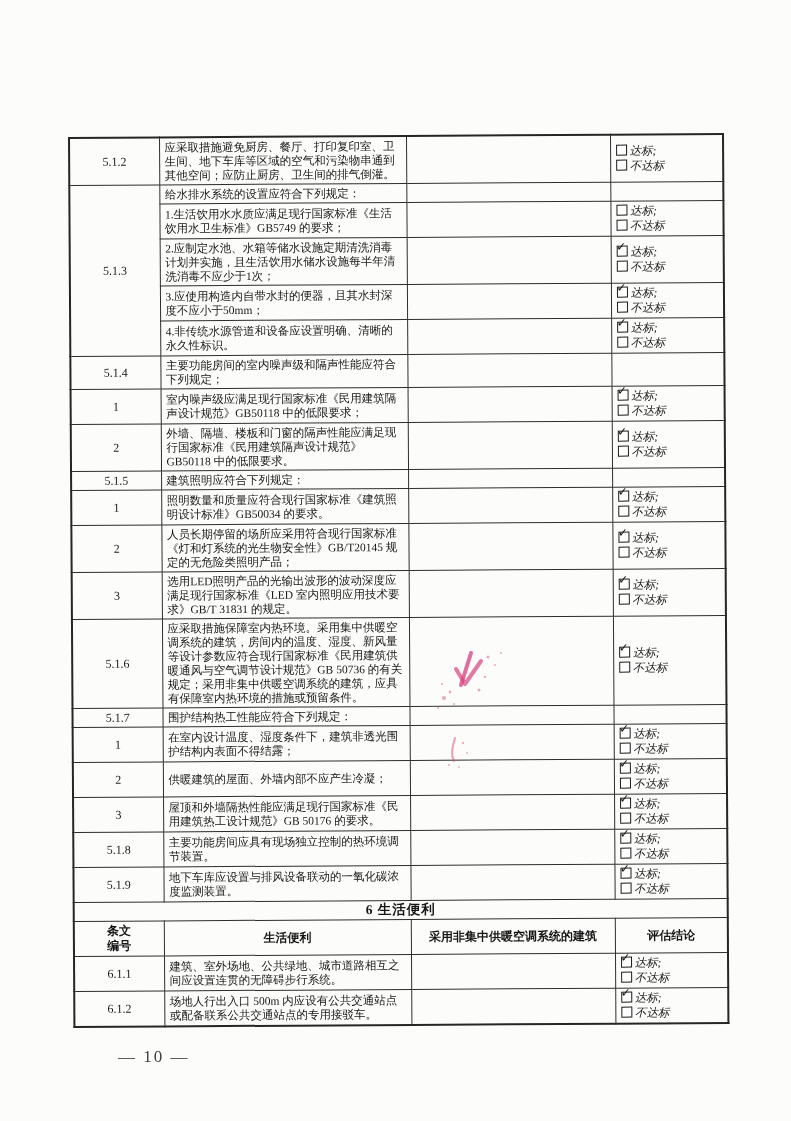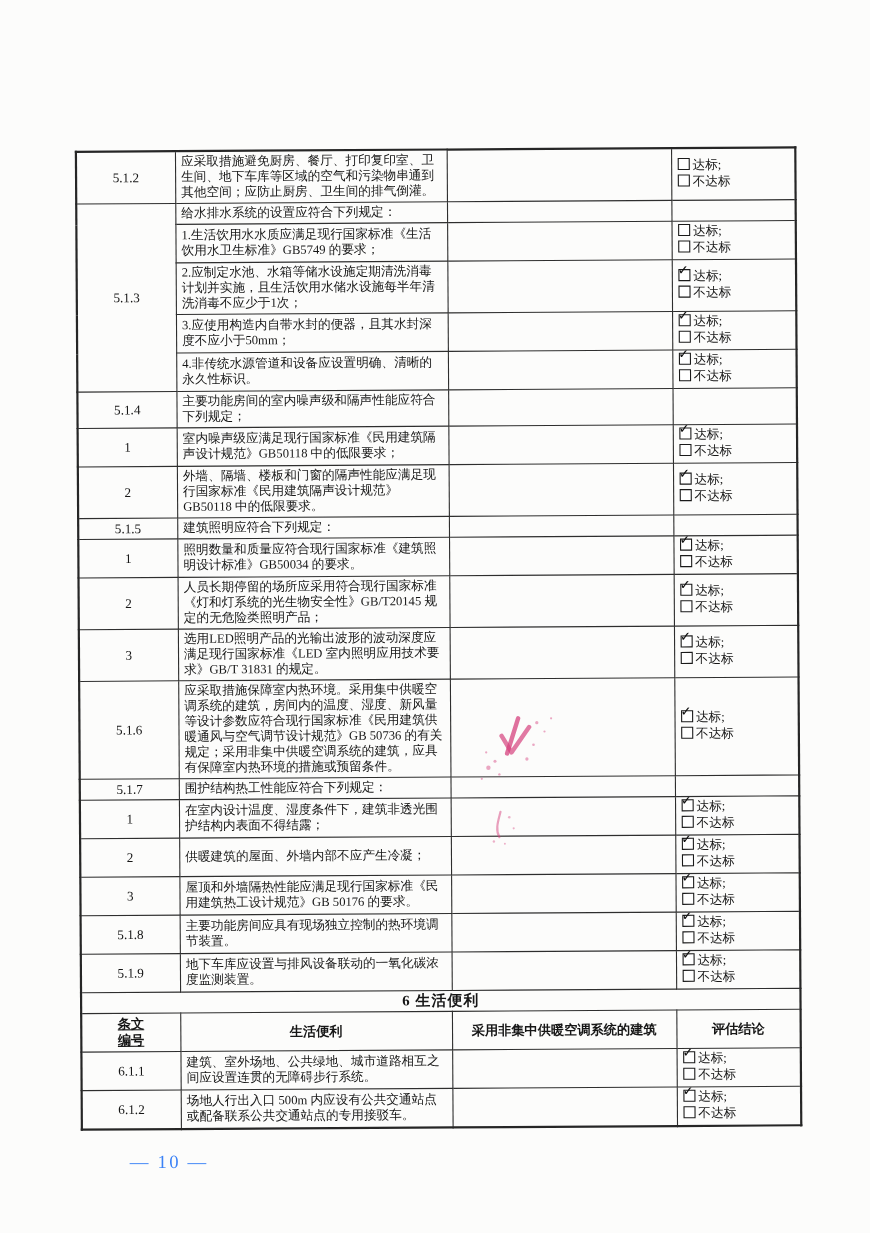--- a/index.html
+++ b/index.html
@@ -29,34 +29,34 @@
   td.evi{}
   td.res{padding:2px 3px 2px 6px;font-size:11.5px;}
   td.section{
     text-align:center;font-weight:bold;font-size:13.5px;
     padding:3px 0;letter-spacing:1px;
   }
   td.colhead{
     font-weight:bold;text-align:center;font-size:12px;
     padding:4px 2px;line-height:15px;
   }
-  .wrap2{display:inline-block;width:2.2em;word-break:break-all;text-decoration:underline;}
-  .resline{white-space:nowrap;line-height:15px;}
+  .wrap2{display:inline-block;width:2.2em;word-break:break-all;}
+  .resline{white-space:nowrap;line-height:15px;font-style:italic;}
   .cb{
     position:relative;display:inline-block;width:9px;height:9px;
     border:1px solid #1a1a1a;margin-right:3px;vertical-align:-1px;
     background:#fff;
   }
   .chk{
     position:absolute;left:-1px;top:-6px;font-size:12px;line-height:1;
     font-family:"DejaVu Sans","Liberation Sans",sans-serif;color:#101010;
   }
   .footer{
     position:absolute;left:118px;top:1047px;font-size:17px;
-    letter-spacing:2px;color:#3b82f6;
+    letter-spacing:2px;color:#404040;
   }
   .ink{position:absolute;pointer-events:none;}
   .ink1{left:430px;top:640px;}
   .ink2{left:441px;top:731px;}
   .ink path{fill:none;stroke-linecap:round;stroke-linejoin:round;}
 </style>
 </head>
 <body>
 
 <div class="page">

